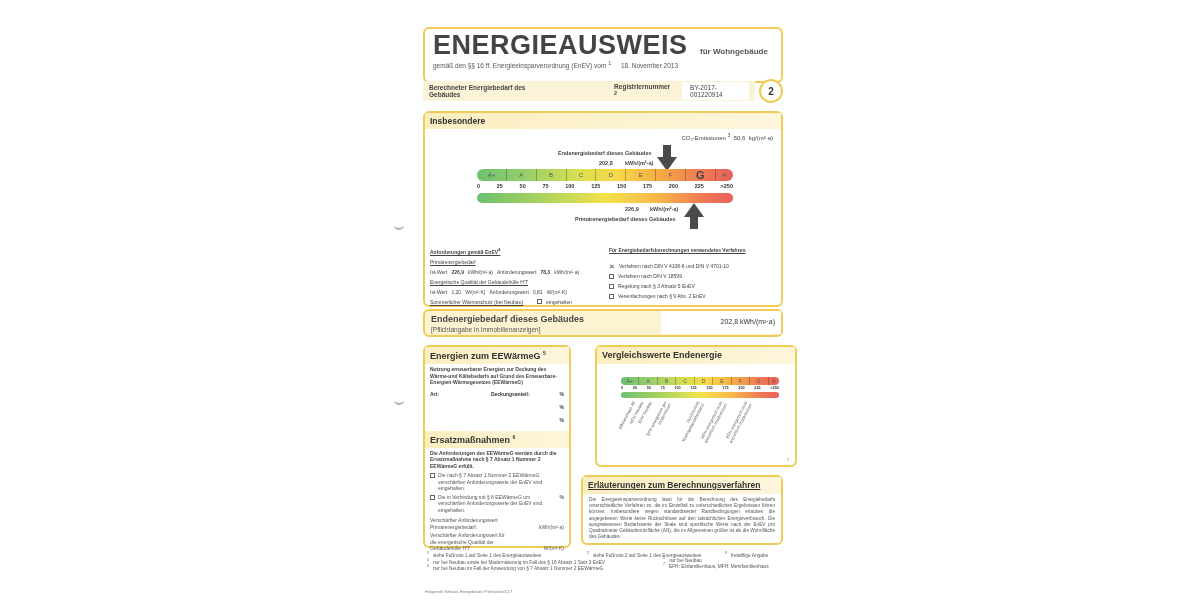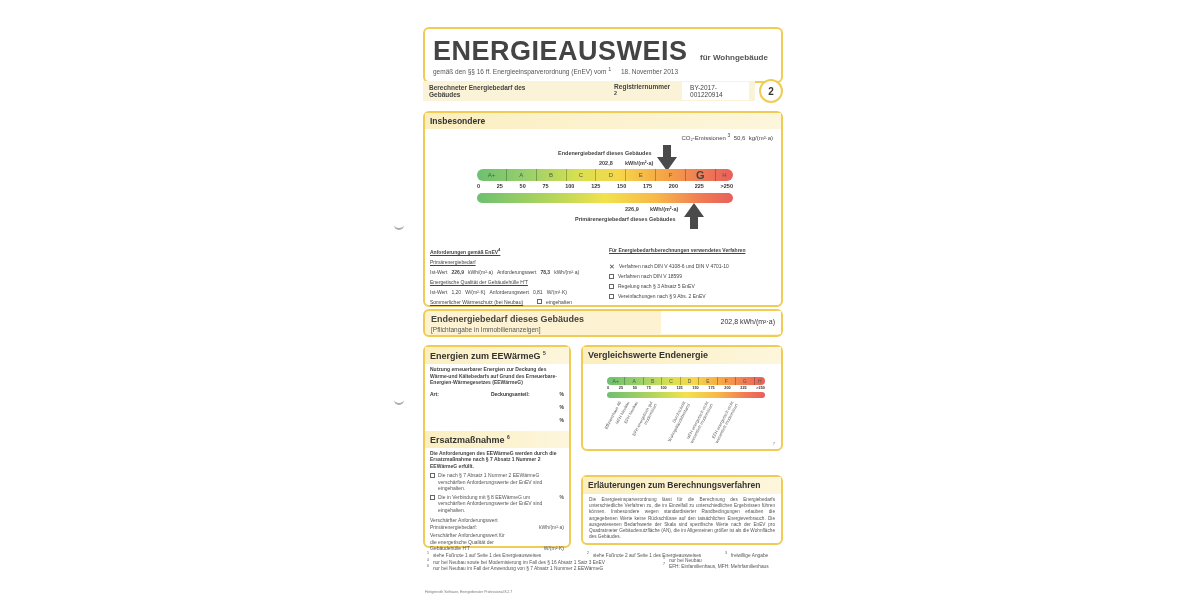--- a/index.html
+++ b/index.html
@@ -7,21 +7,21 @@
   body { font-family: "Liberation Sans", sans-serif; color: #333; position: relative; }
 
   .punch { position: absolute; left: 394px; width: 10px; height: 6px; border-bottom: 2px solid #aaa; border-radius: 0 0 6px 6px; }
 
   .page { position: absolute; left: 415px; top: 0; width: 380px; height: 600px; }
 
   .box { position: absolute; border: 2.5px solid #f0cc55; border-radius: 6px; background: #fff; }
   .hdr { background: linear-gradient(90deg, #fbeec0, #fdf6dc); font-weight: bold; color: #333; }
 
   
-  .title-box { left: 8px; top: 27px; width: 360px; height: 56px; padding: 8px 8px; }
+  .title-box { left: 8px; top: 27px; width: 360px; height: 56px; padding: 2px 8px; }
   .title-big { font-size: 27px; font-weight: bold; color: #444; letter-spacing: 0.5px; line-height: 28px; }
   .title-sub { font-size: 8px; font-weight: bold; color: #555; margin-left: 8px; }
   .title-line { font-size: 6.5px; color: #555; margin-top: 1px; }
   .title-line .date { margin-left: 8px; }
 
   .reg-strip { position: absolute; left: 8px; top: 81px; width: 332px; height: 20px; background: #fbf3d8; font-size: 6.5px; color: #444; display: flex; align-items: center; padding: 0 6px; font-weight: bold; }
   .reg-strip .reg-label { margin-left: 74px; }
   .reg-strip .reg-val { margin-left: 12px; background: #fff; padding: 2px 8px; font-weight: normal; }
   .page-num { position: absolute; left: 344px; top: 79px; width: 24px; height: 24px; border: 2.5px solid #f0cc55; border-radius: 50%; font-size: 10px; font-weight: bold; display: flex; align-items: center; justify-content: center; background: #fff; }
 
@@ -58,21 +58,21 @@
   
   .eew-box { left: 8px; top: 345px; width: 148px; height: 203px; }
   .sec-hdr { font-size: 9px; padding: 3px 5px; height: 17px; }
   .sec-hdr sup { font-size: 5px; }
   .small-bold { font-size: 5px; font-weight: bold; color: #444; padding: 2px 5px; line-height: 6.5px; }
   .pct-row { display: flex; justify-content: space-between; font-size: 5px; font-weight: bold; padding: 3px 5px; height: 13px; }
   .ers-hdr { margin-top: 4px; }
   .opt-row { display: flex; gap: 3px; padding: 1px 5px; font-size: 5px; color: #555; line-height: 6.5px; }
 
   
-  .vg-box { left: 166px; top: 345px; width: 202px; height: 106px; }
+  .vg-box { left: 180px; top: 345px; width: 202px; height: 122px; }
   .vg-scale { position: absolute; left: 24px; width: 158px; }
   .vg-top { top: 30px; height: 8px; border-radius: 4px; display: flex; overflow: hidden;
             background: linear-gradient(90deg, #6cc070, #9ad06a 20%, #d9e050 40%, #f6d84a 55%, #f5a845 72%, #f07a55 88%, #e8605a); }
   .vg-top .cls { flex: 1; border-right: 0.7px solid rgba(0,0,0,0.25); font-size: 5px; color: #555; text-align: center; line-height: 8px; }
   .vg-top .cls:last-child { border-right: none; }
   .vg-ticks { top: 39px; height: 6px; display: flex; justify-content: space-between; font-size: 3.8px; font-weight: bold; color: #333; }
   .vg-bottom { top: 45px; height: 6px; border-radius: 3px;
                background: linear-gradient(90deg, #6cc070, #b6d65a 30%, #f2e24c 50%, #f7b84a 70%, #f07a55 88%, #e8605a); }
   .rot { position: absolute; font-size: 4.2px; color: #555; transform-origin: right top; transform: rotate(-62deg); white-space: nowrap; text-align: right; line-height: 4.8px; }
 
@@ -227,21 +227,21 @@
     </div>
     <div class="pct-row">
         <span></span>
         <span>%</span>
       </div>
     <div class="pct-row">
         <span></span>
         <span>%</span>
       </div>
 
-    <div class="hdr sec-hdr ers-hdr"><span>Ersatzmaßnahme</span> <sup>6</sup></div>
+    <div class="hdr sec-hdr ers-hdr"><span>Ersatzmaßnahmen</span> <sup>6</sup></div>
     <div class="small-bold">Die Anforderungen des EEWärmeG werden durch die Ersatzmaßnahme nach § 7 Absatz 1 Nummer 2 EEWärmeG erfüllt.</div>
     <div class="opt-row">
       <span class="cb" style="flex-shrink:0;margin-top:1px;"></span>
       <span>Die nach § 7 Absatz 1 Nummer 2 EEWärmeG verschärften Anforderungswerte der EnEV sind eingehalten.</span>
     </div>
     <div class="opt-row">
       <span class="cb" style="flex-shrink:0;margin-top:1px;"></span>
       <span>Die in Verbindung mit § 8 EEWärmeG um verschärften Anforderungswerte der EnEV sind eingehalten.</span>
       <span style="font-weight:bold;">%</span>
     </div>
@@ -287,21 +287,21 @@
     <div class="rot" style="right:154px;top:54px;">MFH Neubau</div>
     <div class="rot" style="right:146px;top:54px;">EFH Neubau</div>
     <div class="rot" style="right:131px;top:54px;width:48px;white-space:normal;">EFH energetisch gut modernisiert</div>
     <div class="rot" style="right:98px;top:54px;width:52px;white-space:normal;">Durchschnitt Wohngebäudebestand</div>
     <div class="rot" style="right:75px;top:54px;width:58px;white-space:normal;">MFH energetisch nicht wesentlich modernisiert</div>
     <div class="rot" style="right:50px;top:54px;width:58px;white-space:normal;">EFH energetisch nicht wesentlich modernisiert</div>
     <div style="position:absolute;right:6px;bottom:3px;font-size:4px;color:#777;">7</div>
   </div>
 
   <div class="box er-box">
-    <div class="hdr sec-hdr" style="font-size:8.5px;">Erläuterungen zum Berechnungsverfahren</div>
+    <div class="hdr sec-hdr" style="font-size:8.5px;text-decoration:underline;">Erläuterungen zum Berechnungsverfahren</div>
     <div class="er-text">Die Energieeinsparverordnung lässt für die Berechnung des Energiebedarfs unterschiedliche Verfahren zu, die im Einzelfall zu unterschiedlichen Ergebnissen führen können. Insbesondere wegen standardisierter Randbedingungen erlauben die angegebenen Werte keine Rückschlüsse auf den tatsächlichen Energieverbrauch. Die ausgewiesenen Bedarfswerte der Skala sind spezifische Werte nach der EnEV pro Quadratmeter Gebäudenutzfläche (AN), die im Allgemeinen größer ist als die Wohnfläche des Gebäudes.</div>
   </div>
 
   <div class="footnotes">
     <div class="fn" style="left:0;top:0;"><sup>1</sup><span>siehe Fußnote 1 auf Seite 1 des Energieausweises</span></div>
     <div class="fn" style="left:160px;top:0;"><sup>2</sup><span>siehe Fußnote 2 auf Seite 1 des Energieausweises</span></div>
     <div class="fn" style="left:298px;top:0;"><sup>3</sup><span>freiwillige Angabe</span></div>
     <div class="fn" style="left:0;top:7px;"><sup>4</sup><span>nur bei Neubau sowie bei Modernisierung im Fall des § 16 Absatz 1 Satz 3 EnEV</span></div>
     <div class="fn" style="left:236px;top:5px;"><sup>5</sup><span>nur bei Neubau</span></div>
     <div class="fn" style="left:0;top:13px;"><sup>6</sup><span>nur bei Neubau im Fall der Anwendung von § 7 Absatz 1 Nummer 2 EEWärmeG</span></div>

